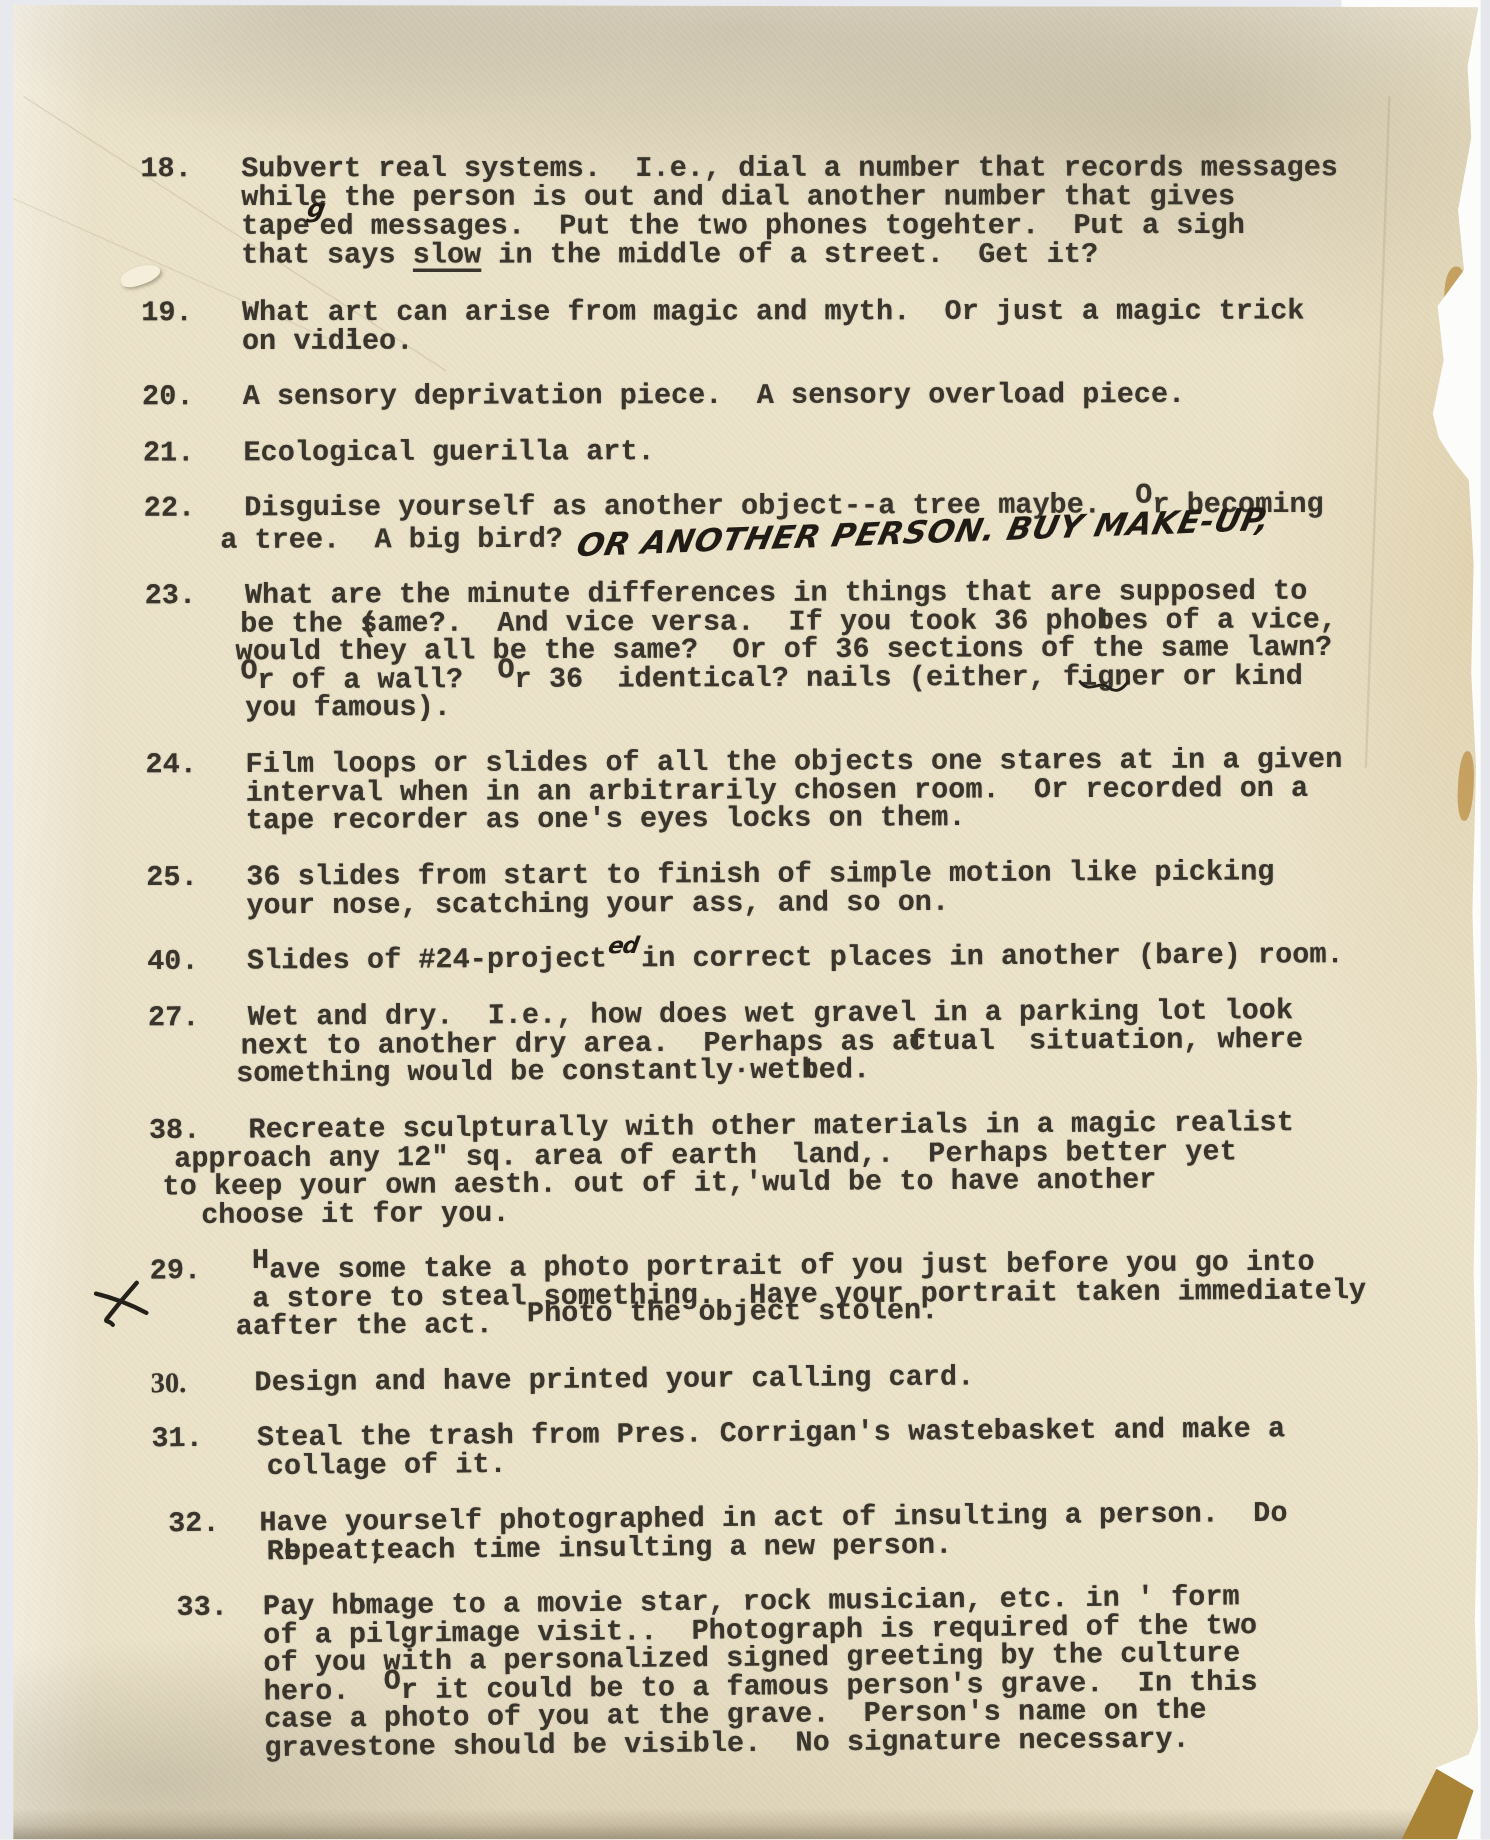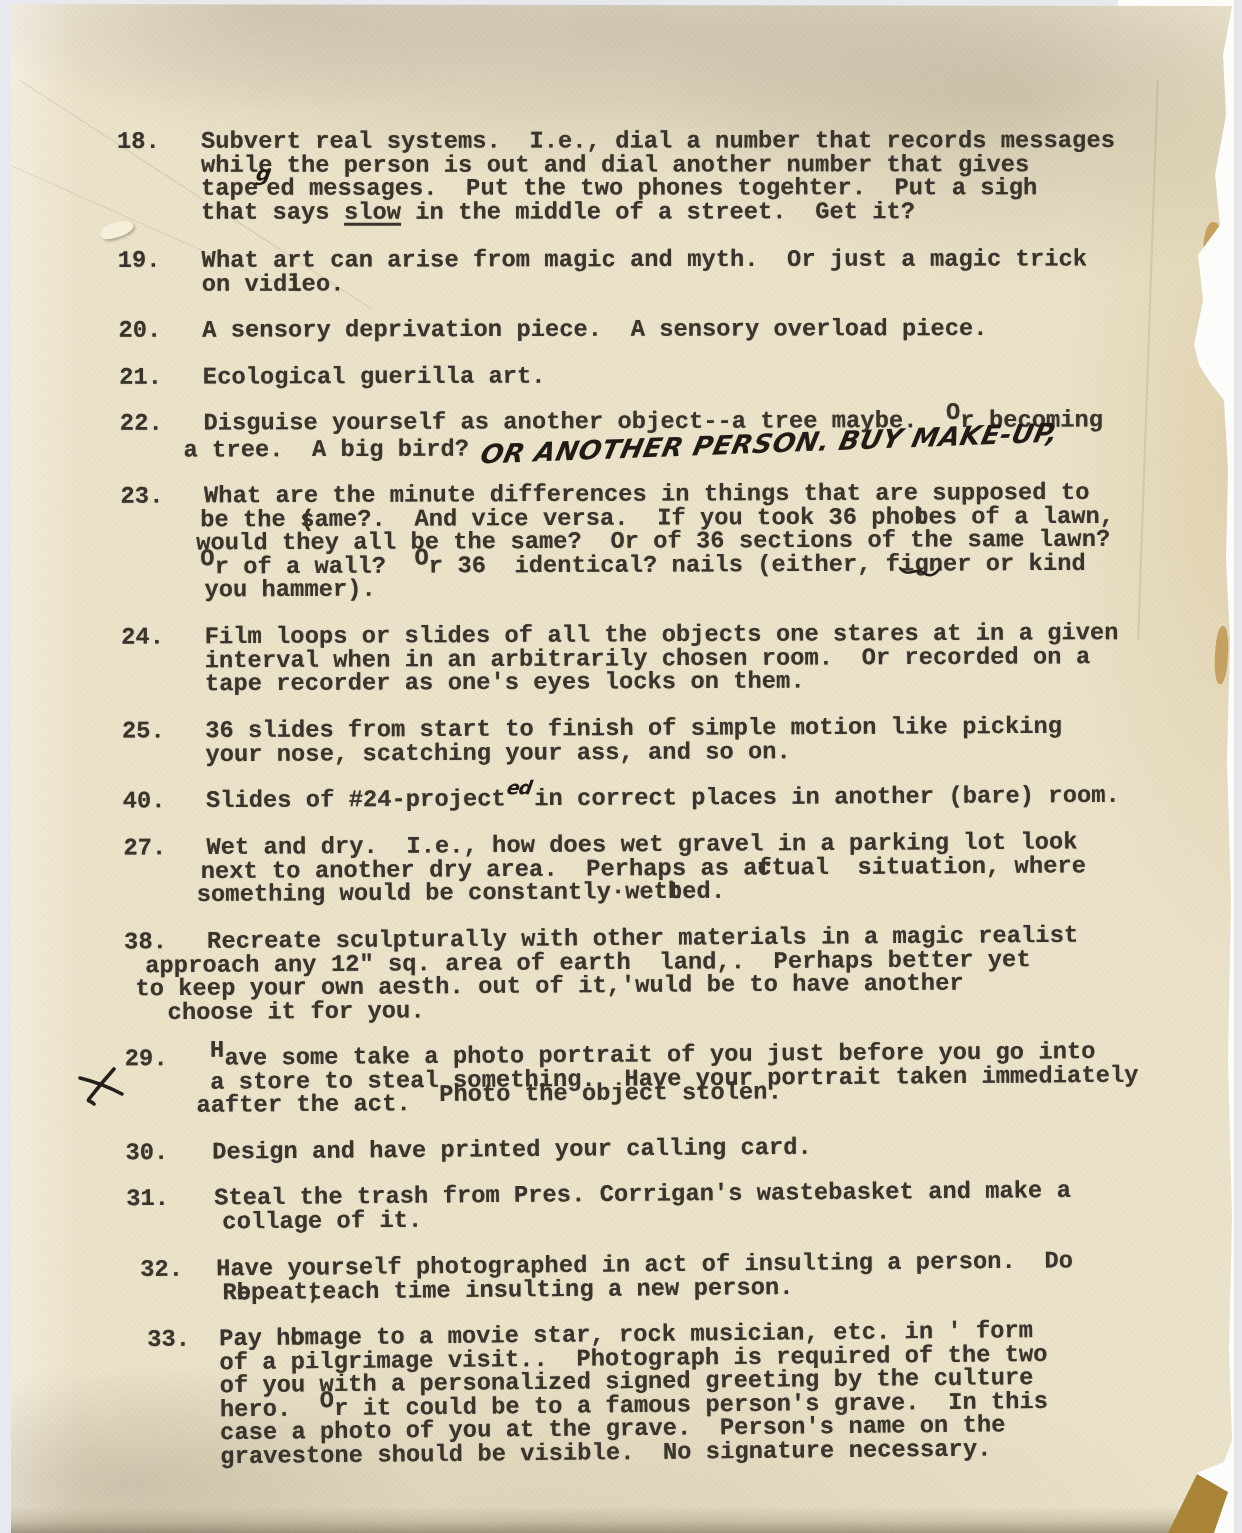--- a/index.html
+++ b/index.html
@@ -115,24 +115,24 @@
           <span class="num" style="left: 119.8px;">22.</span>
           <div class="body" style="margin-left: 203.4px;">
             <div class="line"><span>Disguise yourself as another object--a tree maybe.  </span><span class="sup">O</span><span>r becoming</span></div>
             <div class="line" style="margin-left: -20px;"><span>a tree.  A big bird? </span><span class="hand big">OR ANOTHER PERSON. BUY MAKE-UP,</span></div>
           </div>
         </div>
         <div class="item" style="transform: rotate(-0.225deg);">
           <span class="num" style="left: 120.5px;">23.</span>
           <div class="body" style="margin-left: 204px;">
             <div class="line"><span>What are the minute differences in things that are supposed to</span></div>
-            <div class="line" style="margin-left: -4px;"><span>be the s</span><span class="ov">(</span><span>ame?.  And vice versa.  If you took 36 phot</span><span class="ov">b</span><span>es of a lawn,</span></div>
+            <div class="line" style="margin-left: -4px;"><span>be the s</span><span class="ov">(</span><span>ame?.  And vice versa.  If you took 36 phot</span><span class="ov">b</span><span>es of a vice,</span></div>
             <div class="line" style="margin-left: -8px;"><span>would they all be the same?  Or of 36 sections of the same lawn?</span></div>
             <div class="line" style="margin-left: -4px;"><span class="sup">O</span><span>r of a wall?  </span><span class="sup">O</span><span>r 36  identical? nails (either, figner or kind</span></div>
-            <div class="line"><span>you hammer).</span></div>
+            <div class="line"><span>you famous).</span></div>
           </div>
         </div>
         <div class="item" style="transform: rotate(-0.26deg);">
           <span class="num" style="left: 121.2px;">24.</span>
           <div class="body" style="margin-left: 204.6px;">
             <div class="line"><span>Film loops or slides of all the objects one stares at in a given</span></div>
             <div class="line"><span>interval when in an arbitrarily chosen room.  Or recorded on a</span></div>
             <div class="line"><span>tape recorder as one's eyes locks on them.</span></div>
           </div>
         </div>
@@ -168,21 +168,21 @@
         </div>
         <div class="item" style="transform: rotate(-0.435deg);">
           <span class="num" style="left: 124.7px;">29.</span>
           <div class="body" style="margin-left: 210px;">
             <div class="line"><span class="sup">H</span><span>ave some take a photo portrait of you just before you go into</span></div>
             <div class="line"><span>a store to steal something.  Have your portrait taken immediately</span></div>
             <div class="line" style="margin-left: -14px;"><span>aafter the act.  </span><span class="raise">Photo the object stolen.</span></div>
           </div>
         </div>
         <div class="item" style="transform: rotate(-0.47deg);">
-          <span class="num" style="left: 125.4px;">30.</span>
+          <span class="num" style="left: 125.4px; font-family: Liberation Serif, serif;">30.</span>
           <div class="body" style="margin-left: 212px;">
             <div class="line"><span>Design and have printed your calling card.</span></div>
           </div>
         </div>
         <div class="item" style="transform: rotate(-0.505deg);">
           <span class="num" style="left: 126.1px;">31.</span>
           <div class="body" style="margin-left: 214px;">
             <div class="line"><span>Steal the trash from Pres. Corrigan's wastebasket and make a</span></div>
             <div class="line" style="margin-left: 8px;"><span>collage of it.</span></div>
           </div>

